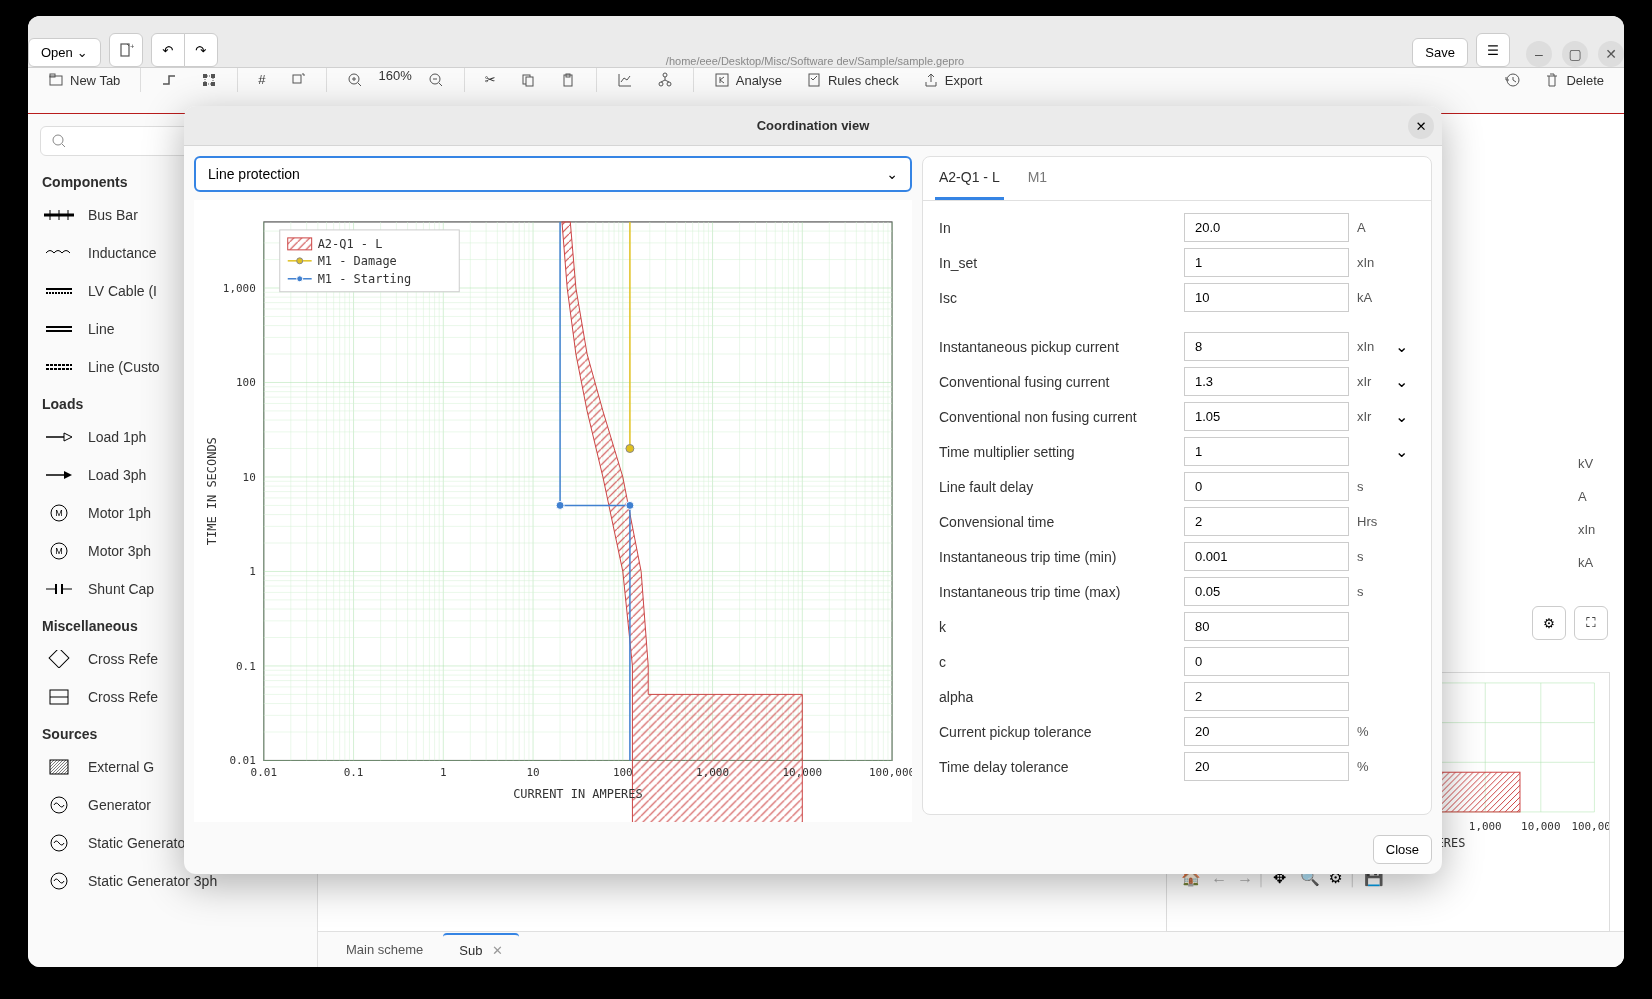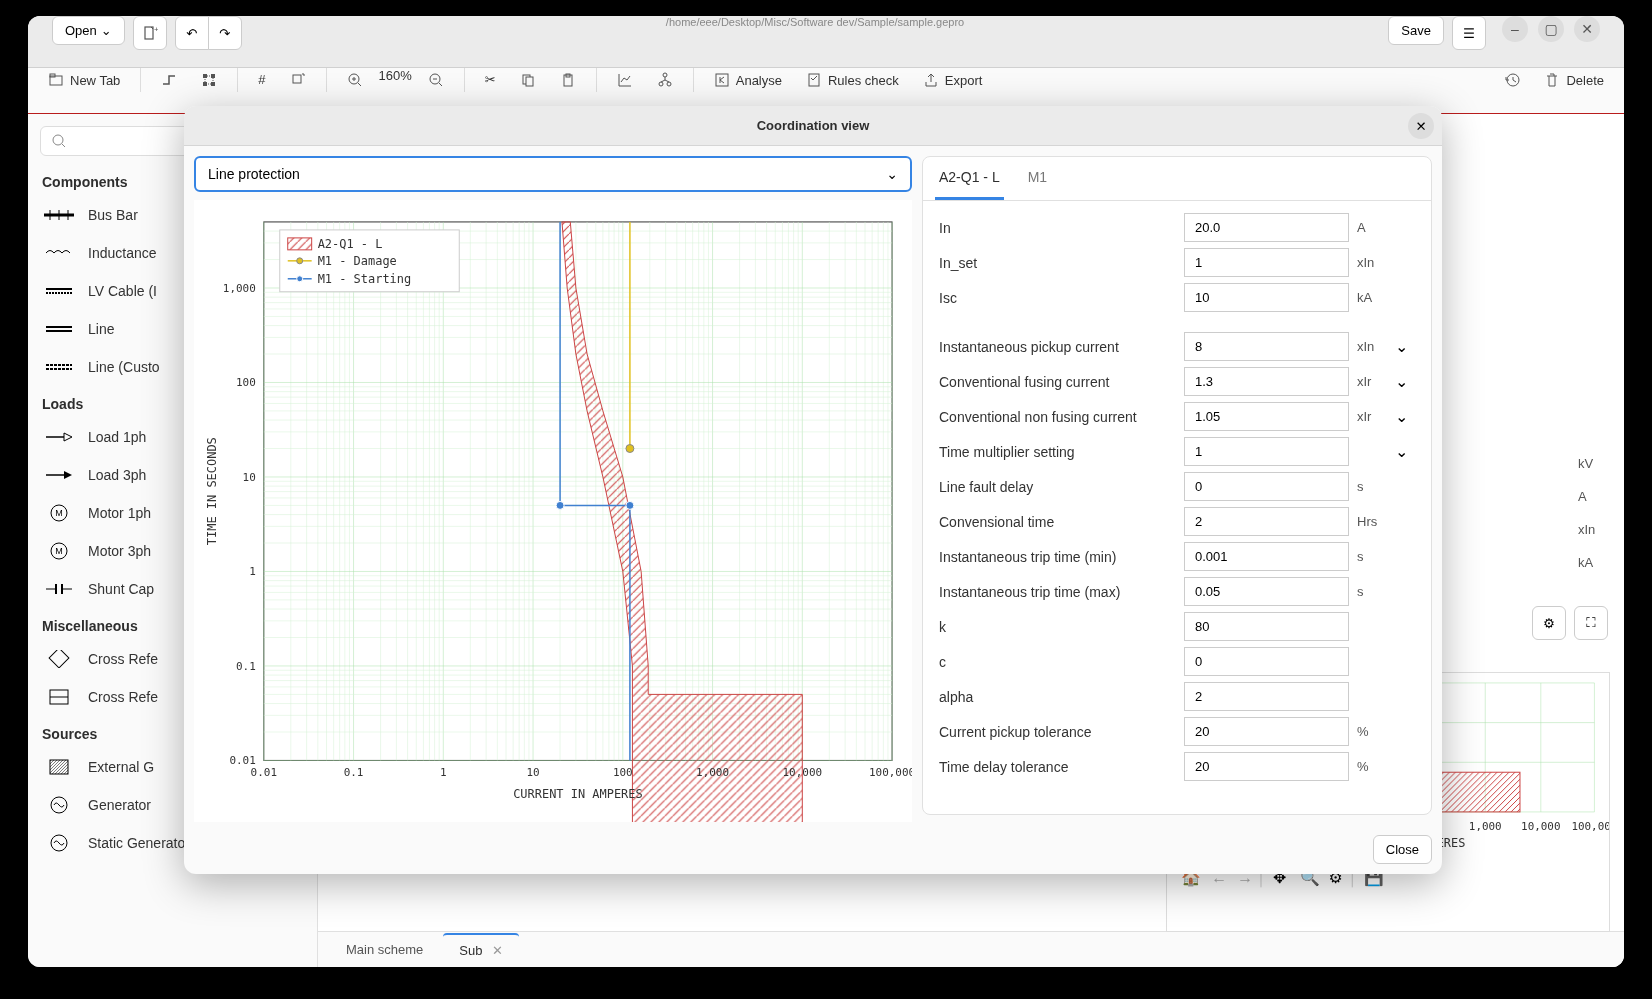--- a/index.html
+++ b/index.html
@@ -1,20 +1,20 @@
 <!DOCTYPE html>
 <html><head>
 <meta charset="utf-8">
 <style>
 * { margin: 0; padding: 0; box-sizing: border-box; font-family: -apple-system, BlinkMacSystemFont, "Segoe UI", sans-serif; }
 body { background: #000; width: 1652px; height: 999px; position: relative; overflow: hidden; }
 
 .window { position: absolute; left: 28px; top: 16px; width: 1596px; height: 951px; background: #fafafa; border-radius: 12px; overflow: hidden; box-shadow: 0 2px 10px rgba(0,0,0,0.3); }
 
-.titlebar { height: 52px; background: #ebebeb; border-bottom: 1px solid #d0d0d0; display: flex; align-items: flex-start; padding: 0 24px; gap: 8px; }
+.titlebar { height: 52px; background: #ebebeb; border-bottom: 1px solid #d0d0d0; display: flex; align-items: flex-end; padding: 0 0; gap: 8px; }
 .titlebar-center { flex: 1; text-align: center; }
 .app-title { font-size: 13px; font-weight: 600; color: #2e2e2e; }
 .app-subtitle { font-size: 11px; color: #888; }
 .btn { background: #fff; border: 1px solid #ccc; border-radius: 6px; padding: 6px 12px; font-size: 13px; cursor: pointer; display: inline-flex; align-items: center; gap: 4px; }
 .btn-icon { background: #fff; border: 1px solid #ccc; border-radius: 6px; width: 34px; height: 34px; cursor: pointer; display: inline-flex; align-items: center; justify-content: center; }
 .btn-group { display: flex; gap: 0; }
 .btn-group .btn-icon { border-radius: 0; margin-left: -1px; }
 .btn-group .btn-icon:first-child { border-radius: 6px 0 0 6px; margin-left: 0; }
 .btn-group .btn-icon:last-child { border-radius: 0 6px 6px 0; }
 .win-controls { display: flex; gap: 10px; margin-left: 8px; }
@@ -391,20 +391,29 @@
           <span>Generator</span>
         </div>
       <div class="comp-item">
           <span class="comp-icon">
             <svg width="30" height="18">
               <circle cx="15" cy="9" r="8" fill="none" stroke="#000"></circle>
               <path d="M10 9 Q12 5 15 9 Q18 13 20 9" fill="none" stroke="#000"></path>
             </svg>
           </span>
           <span>Static Generator 1ph</span>
+        </div>
+      <div class="comp-item">
+          <span class="comp-icon">
+            <svg width="30" height="18">
+              <circle cx="15" cy="9" r="8" fill="none" stroke="#000"></circle>
+              <path d="M10 9 Q12 5 15 9 Q18 13 20 9" fill="none" stroke="#000"></path>
+            </svg>
+          </span>
+          <span>Static Generator 3ph</span>
         </div>
     </div>
 
     <div class="canvas-area">
       <div class="canvas-tabs">
         <div class="canvas-tab">Main scheme</div>
         <div class="canvas-tab active">
           <span>Sub</span>
           <span style="margin-left:6px;color:#999">✕</span>
         </div>

